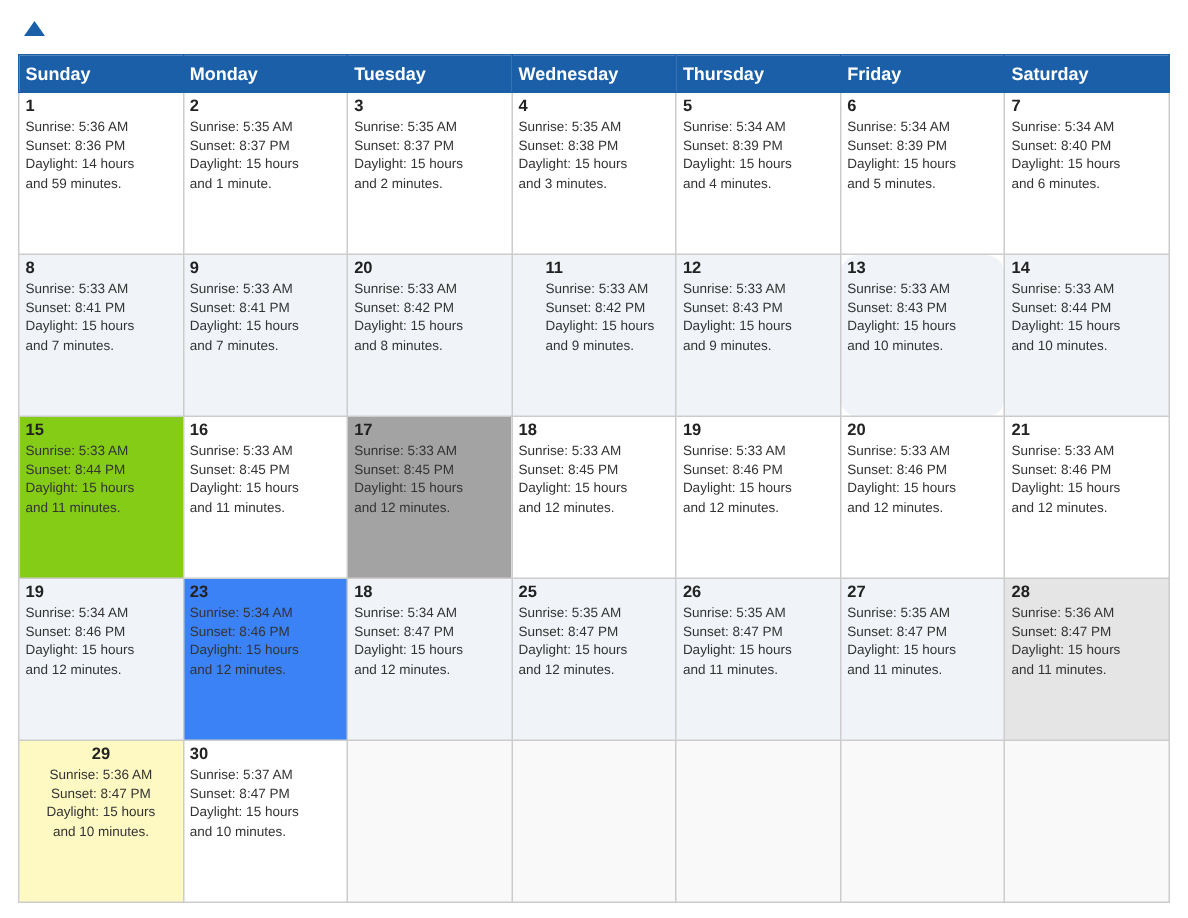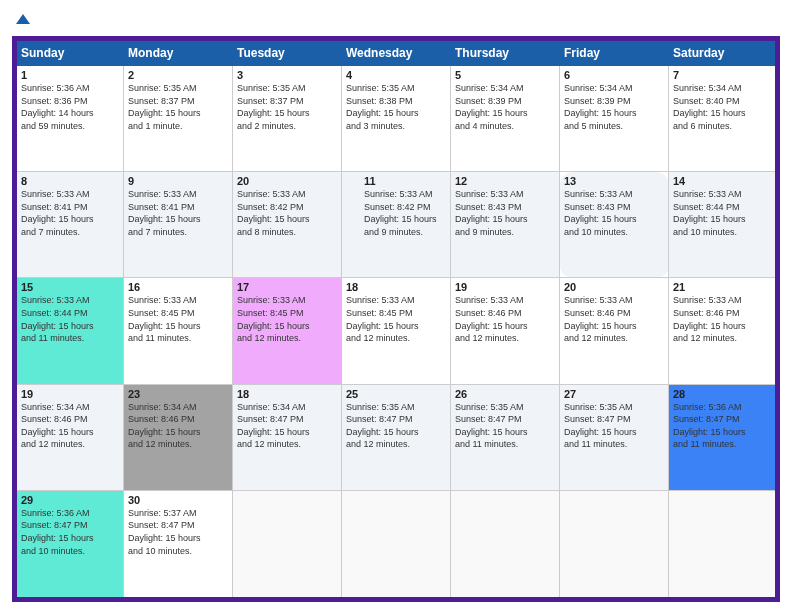--- a/index.html
+++ b/index.html
@@ -37,21 +37,21 @@
       font-weight: bold;
       color: #222;
       line-height: 1.1;
     }
     .location {
       font-size: 15px;
       color: #444;
     }
     .calendar {
       flex: 1;
-      border: 5px solid #4c1d95;
+      border: 1px solid #4c1d95;
       border-collapse: collapse;
       width: 100%;
       table-layout: fixed;
     }
     .calendar th {
       background-color: #1a5fa8;
       color: #fff;
       font-size: 12px;
       font-weight: bold;
       padding: 5px 4px;
@@ -220,35 +220,35 @@
           </td>
           <td style="background: rgb(240, 244, 248);">
             <span class="day-num">14</span>
             <div class="day-info" style="white-space: pre-line;">Sunrise: 5:33 AM
 Sunset: 8:44 PM
 Daylight: 15 hours
 and 10 minutes.</div>
           </td>
         </tr>
         <tr>
-          <td style="background: #5eead4;">
+          <td style="background: #84cc16;">
             <span class="day-num">15</span>
             <div class="day-info" style="white-space: pre-line;">Sunrise: 5:33 AM
 Sunset: 8:44 PM
 Daylight: 15 hours
 and 11 minutes.</div>
           </td>
           <td style="background: rgb(255, 255, 255);">
             <span class="day-num">16</span>
             <div class="day-info" style="white-space: pre-line;">Sunrise: 5:33 AM
 Sunset: 8:45 PM
 Daylight: 15 hours
 and 11 minutes.</div>
           </td>
-          <td style="background: #f0abfc;">
+          <td style="background: #a3a3a3;">
             <span class="day-num">17</span>
             <div class="day-info" style="white-space: pre-line;">Sunrise: 5:33 AM
 Sunset: 8:45 PM
 Daylight: 15 hours
 and 12 minutes.</div>
           </td>
           <td style="background: rgb(255, 255, 255);">
             <span class="day-num">18</span>
             <div class="day-info" style="white-space: pre-line;">Sunrise: 5:33 AM
 Sunset: 8:45 PM
@@ -278,21 +278,21 @@
           </td>
         </tr>
         <tr>
           <td style="background: rgb(240, 244, 248);">
             <span class="day-num">19</span>
             <div class="day-info" style="white-space: pre-line;">Sunrise: 5:34 AM
 Sunset: 8:46 PM
 Daylight: 15 hours
 and 12 minutes.</div>
           </td>
-          <td style="background: #a3a3a3;">
+          <td style="background: #3b82f6;">
             <span class="day-num">23</span>
             <div class="day-info" style="white-space: pre-line;">Sunrise: 5:34 AM
 Sunset: 8:46 PM
 Daylight: 15 hours
 and 12 minutes.</div>
           </td>
           <td style="background: rgb(240, 244, 248);">
             <span class="day-num">18</span>
             <div class="day-info" style="white-space: pre-line;">Sunrise: 5:34 AM
 Sunset: 8:47 PM
@@ -313,30 +313,30 @@
 Daylight: 15 hours
 and 11 minutes.</div>
           </td>
           <td style="background: rgb(240, 244, 248);">
             <span class="day-num">27</span>
             <div class="day-info" style="white-space: pre-line;">Sunrise: 5:35 AM
 Sunset: 8:47 PM
 Daylight: 15 hours
 and 11 minutes.</div>
           </td>
-          <td style="background: #3b82f6;">
+          <td style="background: #e5e5e5;">
             <span class="day-num">28</span>
             <div class="day-info" style="white-space: pre-line;">Sunrise: 5:36 AM
 Sunset: 8:47 PM
 Daylight: 15 hours
 and 11 minutes.</div>
           </td>
         </tr>
         <tr>
-          <td style="background: #5eead4;">
+          <td style="background: #fef9c3; text-align: center;">
             <span class="day-num">29</span>
             <div class="day-info" style="white-space: pre-line;">Sunrise: 5:36 AM
 Sunset: 8:47 PM
 Daylight: 15 hours
 and 10 minutes.</div>
           </td>
           <td style="background: rgb(255, 255, 255);">
             <span class="day-num">30</span>
             <div class="day-info" style="white-space: pre-line;">Sunrise: 5:37 AM
 Sunset: 8:47 PM

